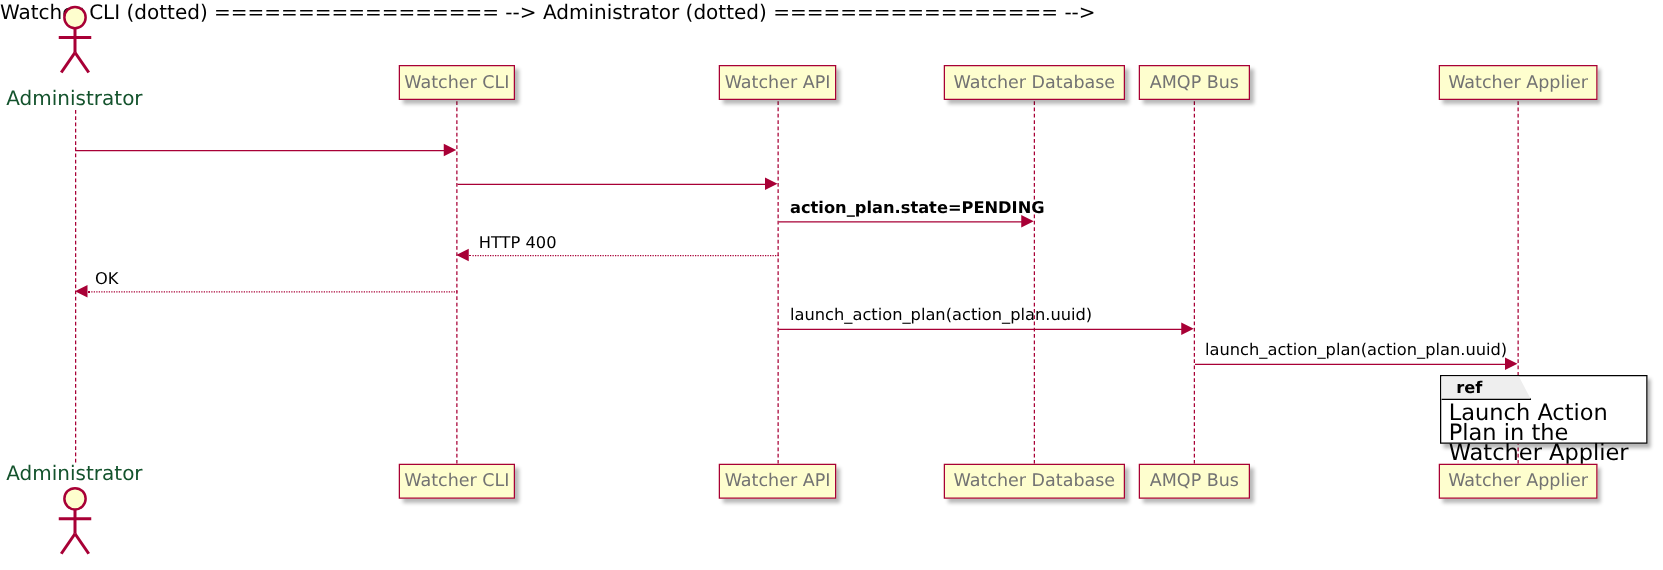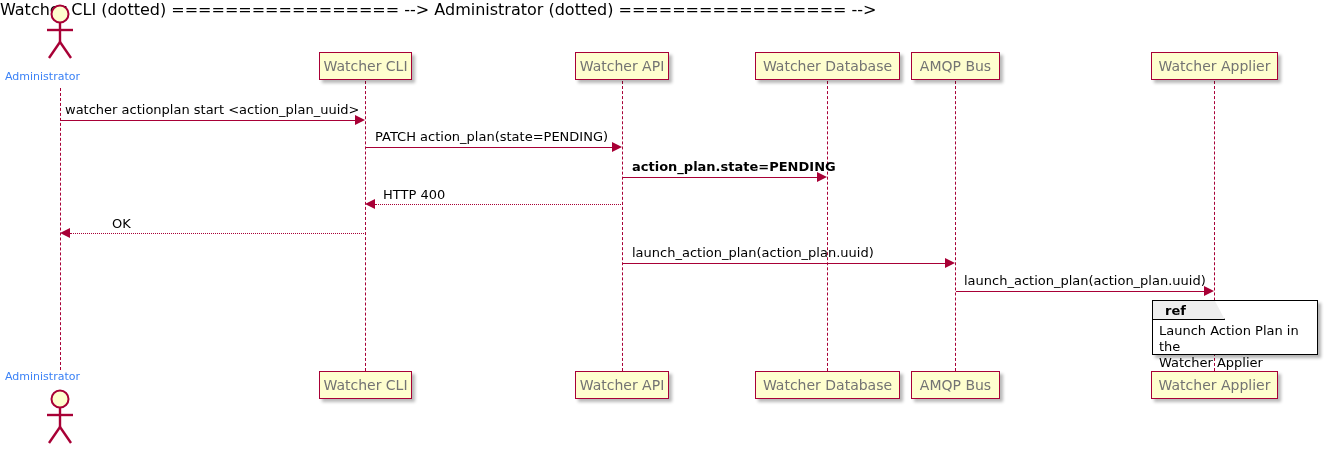--- a/index.html
+++ b/index.html
@@ -38,22 +38,22 @@
   }
 
   
   .actor {
     position: absolute;
     width: 40px;
     height: 56px;
   }
   .actor-label {
     position: absolute;
-    font-size: 11px;
-    color: #3b82f6;
+    font-size: 16px;
+    color: #14532d;
     white-space: nowrap;
     line-height: 1;
   }
 
   
   .lifeline {
     position: absolute;
     width: 0;
     border-left: 1.6px dashed #A80036;
   }
@@ -114,21 +114,21 @@
     font-size: 13px;
     font-weight: bold;
     color: #000;
     clip-path: polygon(0 0, calc(100% - 10px) 0, 100% 100%, 0 100%);
   }
   .ref-body {
     position: absolute;
     left: 6px;
     top: 22px;
     right: 4px;
-    font-size: 13px;
+    font-size: 18px;
     color: #000;
     line-height: 16px;
   }
 </style>
 </head>
 <body>
 
 <div id="diagram">
 
   
@@ -161,41 +161,39 @@
     <span>Watcher Database</span>
   </div>
   <div class="participant" style="left:911px; top:52px; width:89px;">
     <span>AMQP Bus</span>
   </div>
   <div class="participant" style="left:1151px; top:52px; width:127px;">
     <span>Watcher Applier</span>
   </div>
 
   
-  <div class="msg-label" style="left:65px; top:103px;">watcher actionplan start &lt;action_plan_uuid&gt;</div>
   <div class="msg-line" style="left:60px; top:120px; width:296px;"></div>
   <div class="arrowhead right" style="left:355px; top:115px;"></div>
 
   
-  <div class="msg-label" style="left:375px; top:130px;">PATCH action_plan(state=PENDING)</div>
   <div class="msg-line" style="left:366px; top:147px; width:247px;"></div>
   <div class="arrowhead right" style="left:612px; top:142px;"></div>
 
   
   <div class="msg-label" style="left:632px; top:160px;font-weight:bold;">action_plan.state=PENDING</div>
   <div class="msg-line" style="left:623px; top:177px; width:195px;"></div>
   <div class="arrowhead right" style="left:817px; top:172px;"></div>
 
    Watcher CLI (dotted) ================= --&gt;
   <div class="msg-label" style="left:383px; top:188px;">HTTP 400</div>
   <div class="msg-line dotted" style="left:375px; top:204px; width:248px;"></div>
   <div class="arrowhead left" style="left:365px; top:199px;"></div>
 
    Administrator (dotted) ================= --&gt;
-  <div class="msg-label" style="left:76px; top:217px;margin-left:36px;">OK</div>
+  <div class="msg-label" style="left:76px; top:217px;">OK</div>
   <div class="msg-line dotted" style="left:70px; top:233px; width:296px;"></div>
   <div class="arrowhead left" style="left:60px; top:228px;"></div>
 
   
   <div class="msg-label" style="left:632px; top:246px;">launch_action_plan(action_plan.uuid)</div>
   <div class="msg-line" style="left:623px; top:263px; width:323px;"></div>
   <div class="arrowhead right" style="left:945px; top:258px;"></div>
 
   
   <div class="msg-label" style="left:964px; top:274px;">launch_action_plan(action_plan.uuid)</div>

